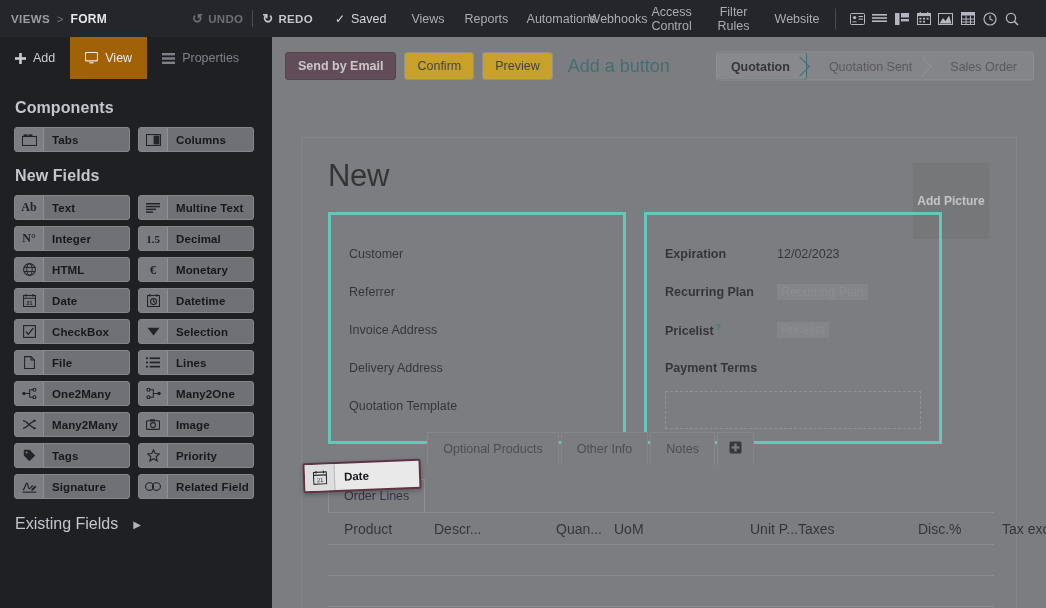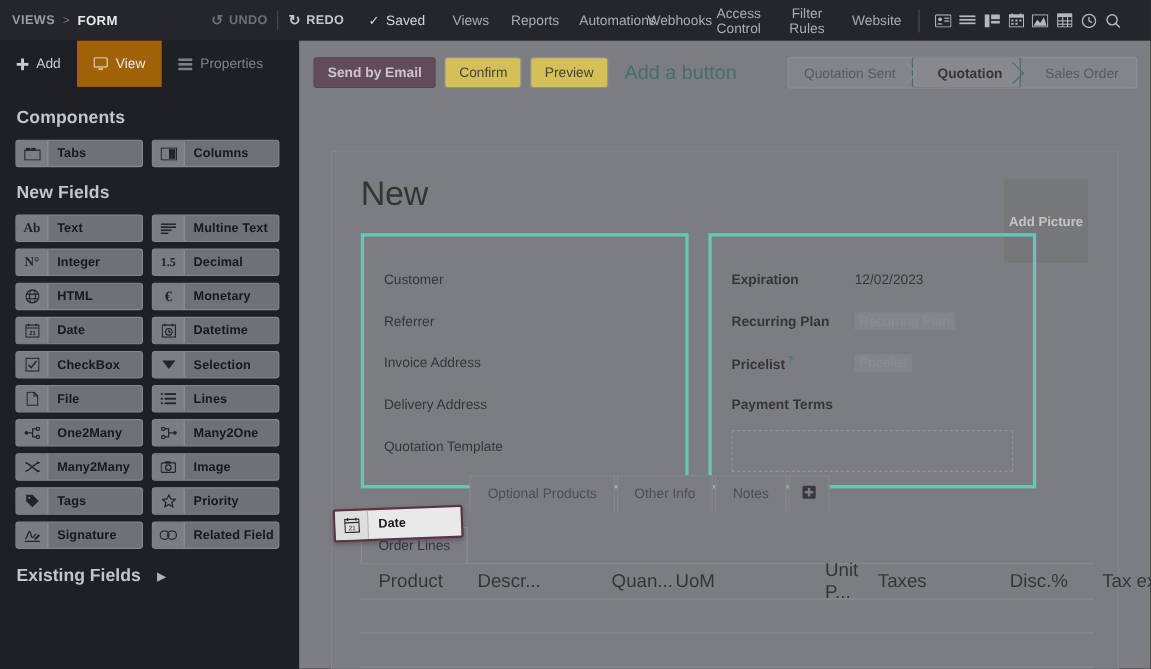--- a/index.html
+++ b/index.html
@@ -78,38 +78,38 @@
     width: 29px; min-width: 29px; display: flex; align-items: center; justify-content: center;
     background: #7b7d82; border-right: 1px solid #8e9095; color: #232428;
     font-size: 11px; font-weight: bold;
   }
   .fchip-lb {
     flex: 1; display: flex; align-items: center; padding-left: 8px;
     color: #17181b; font-size: 11.5px; font-weight: bold; letter-spacing: .1px;
   }
   .existing {
     display: flex; align-items: center; gap: 15px; margin: 16px 0 0 1px;
-    color: #c3c6cd; font-size: 16px; font-weight: bold;
+    color: #c3c6cd; font-size: 16px; font-weight: normal;
   }
   .existing .caret { font-size: 10px; color: #b0b3ba; }
 
   
   .main {
     position: absolute; top: 37px; left: 272px; width: 774px; height: 571px;
     background: #7f8084;
   }
   .action-bar {
     height: 58px; display: flex; align-items: center; padding: 0 12px 0 13px; position: relative;
   }
   .btn {
     height: 28px; display: flex; align-items: center; padding: 0 12px;
     border-radius: 3px; font-size: 12.5px; margin-right: 8px;
   }
   .btn-primary { background: #5a3a4b; border: 1px solid #43303c; color: #efe7ec; font-weight: bold; }
-  .btn-secondary { background: #fde047; border: 1px solid #9a9b9f; color: #2b2c30; }
+  .btn-secondary { background: #eab308; border: 1px solid #9a9b9f; color: #2b2c30; }
   .btn-link { color: #2c6b6e; font-size: 18px; padding-left: 7px; }
 
   .statusbar {
     position: absolute; right: 12px; top: 50%; transform: translateY(-50%);
     display: flex; align-items: stretch; height: 29px;
     border: 1px solid #9b9ca0; border-radius: 3px; background: #8a8b8f; overflow: hidden;
   }
   .st {
     display: flex; align-items: center; padding: 0 16px 0 14px;
     font-size: 12.5px; color: #4c4d52; position: relative;
@@ -177,21 +177,21 @@
   .nb-tab {
     height: 33px; display: flex; align-items: center; padding: 0 15px;
     border: 1px solid #8e8f93; border-bottom: none; font-size: 12.5px; color: #3a3b40;
     background: #7f8084;
   }
   .nb-tab.active { color: #0f172a; border-color: #9a9b9f; margin-top: 47px; }
   .nb-tab.plus { padding: 0 11px; color: #1d1e22; }
   .nb-line { height: 1px; background: #949599; }
   .tbl-head {
     display: flex; align-items: center; height: 32px;
-    font-size: 17px; color: #17181b; padding: 0 12px 0 16px;
+    font-size: 14px; color: #17181b; padding: 0 12px 0 16px;
     border-bottom: 1px solid #949599;
   }
   .th { flex-shrink: 0; }
   .tbl-row { height: 31px; border-bottom: 1px solid #949599; }
 
   .dim-overlay {
     position: absolute; top: 37px; left: 272px; width: 774px; height: 571px;
     background: rgba(118,119,123,0.30); pointer-events: none; z-index: 10;
   }
 </style>
@@ -558,22 +558,22 @@
 
   <div class="main">
 
     <div class="action-bar">
       <div class="btn btn-primary">Send by Email</div>
       <div class="btn btn-secondary">Confirm</div>
       <div class="btn btn-secondary">Preview</div>
       <div class="btn-link">Add a button</div>
 
       <div class="statusbar">
+        <div class="st active">Quotation</div>
         <div class="st">Quotation Sent</div>
-        <div class="st active">Quotation</div>
         <div class="st">Sales Order</div>
       </div>
     </div>
 
     <div class="sheet">
       <div class="sheet-title">New</div>
       <div class="addpic">Add Picture</div>
 
       <div class="groups">
 

